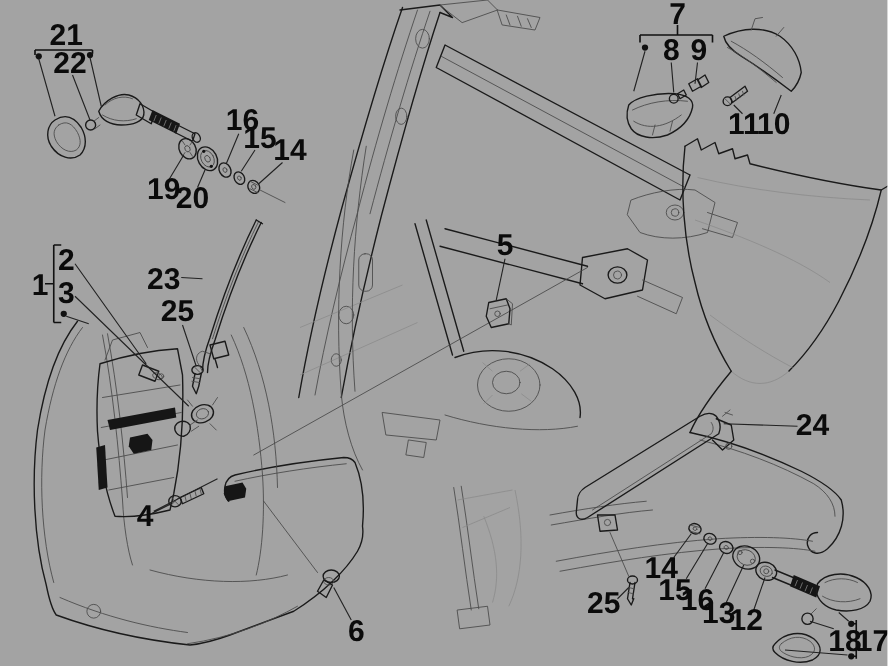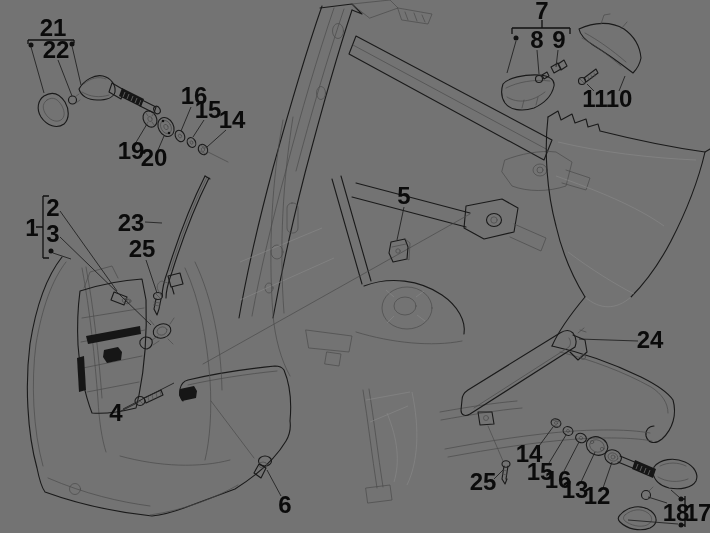--- a/index.html
+++ b/index.html
@@ -1,16 +1,16 @@
 <!DOCTYPE html>
 <html><head>
 <meta charset="utf-8">
 <style>
   html,body{margin:0;padding:0;background:#ffffff;}
-  .stage{position:relative;width:710px;height:533px;background:#737373;overflow:hidden;}
+  .stage{position:relative;width:710px;height:533px;background:#a3a3a3;overflow:hidden;}
   svg{position:absolute;left:0;top:0;}
   .part{stroke:#1a1a1a;stroke-width:1.1;fill:none;stroke-linecap:round;stroke-linejoin:round;}
   .part-thin{stroke:#4a4a4a;stroke-width:0.7;fill:none;stroke-linecap:round;}
   .part-light{stroke:#8a8a8a;stroke-width:0.6;fill:none;}
   .dark{fill:#161616;stroke:none;}
   .leader{stroke:#222;stroke-width:0.9;fill:none;}
   .bracket{stroke:#111;stroke-width:1.3;fill:none;}
   .dot{fill:#111;stroke:none;}
   .callout{font-family:"Liberation Sans",sans-serif;font-size:24px;font-weight:700;fill:#0b0b0b;text-anchor:middle;}
 </style>

